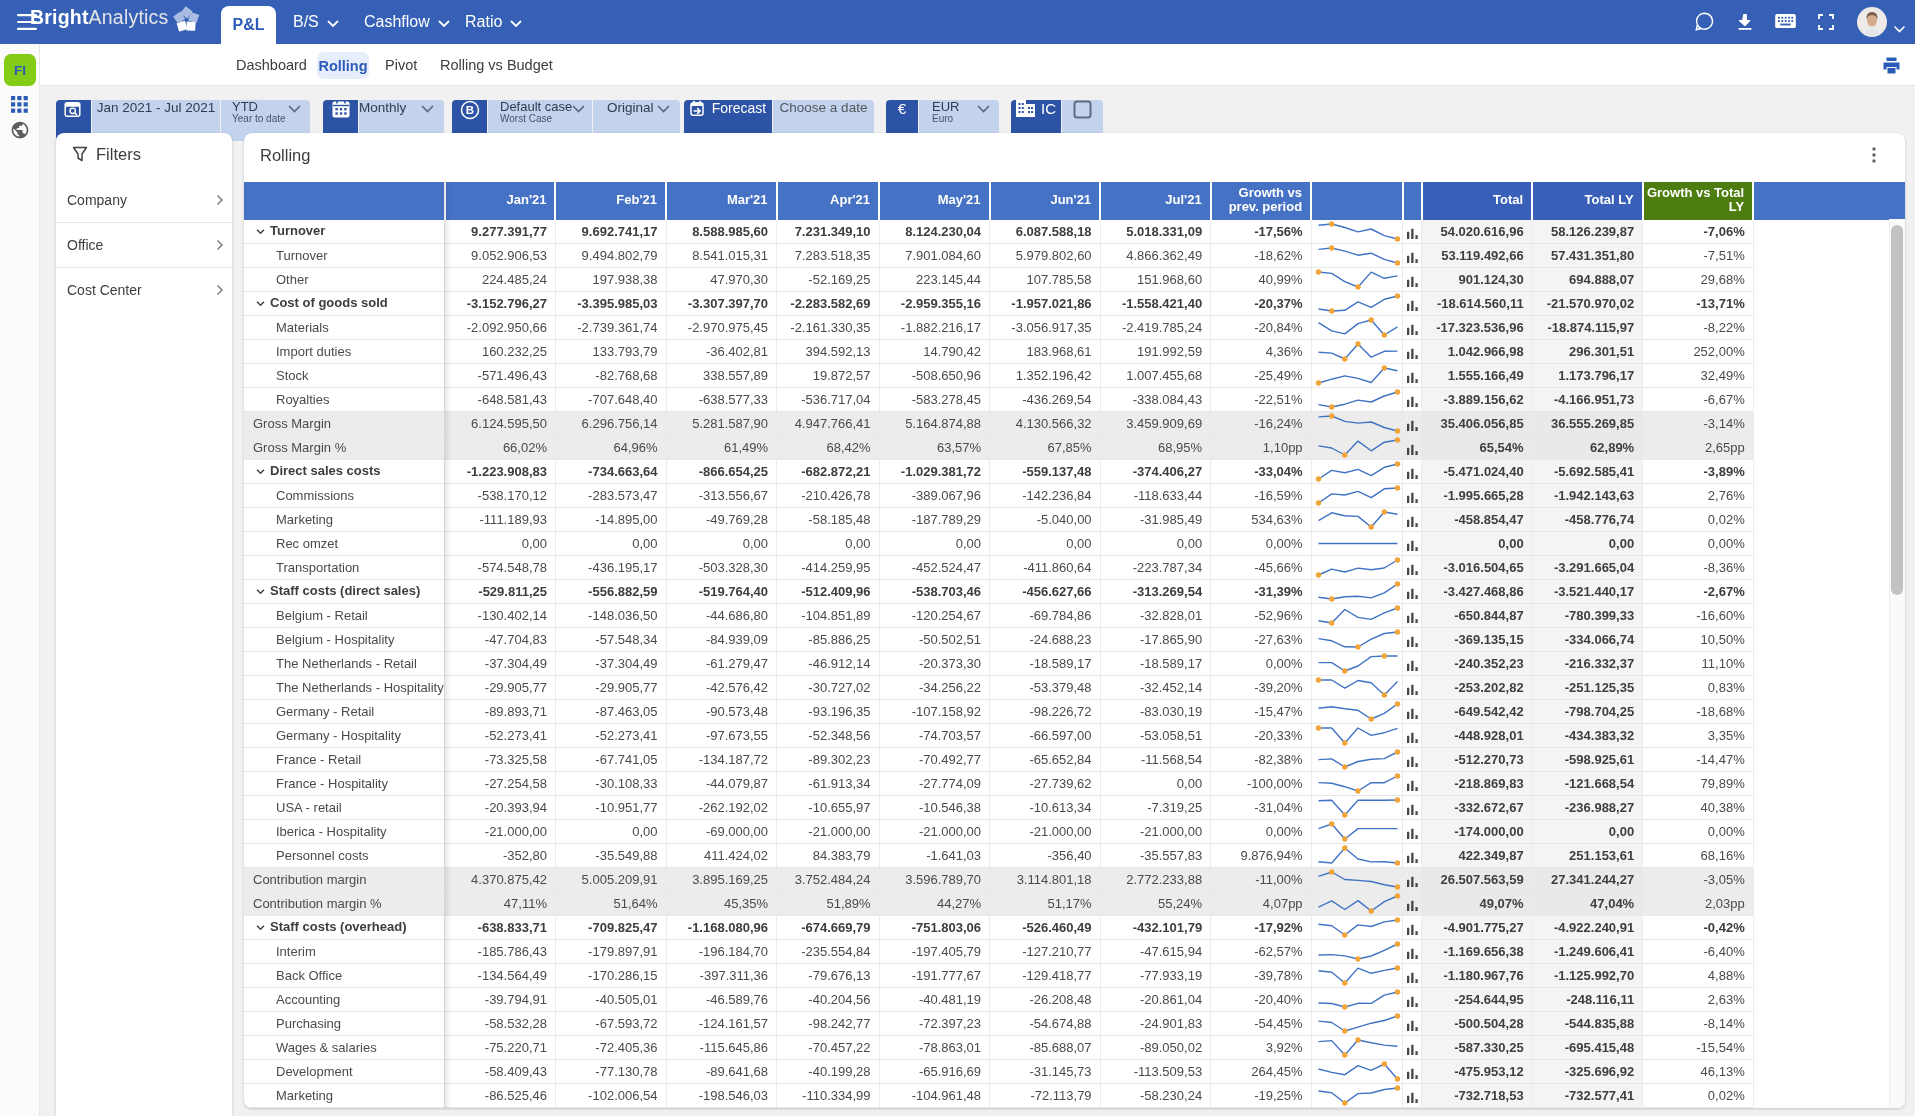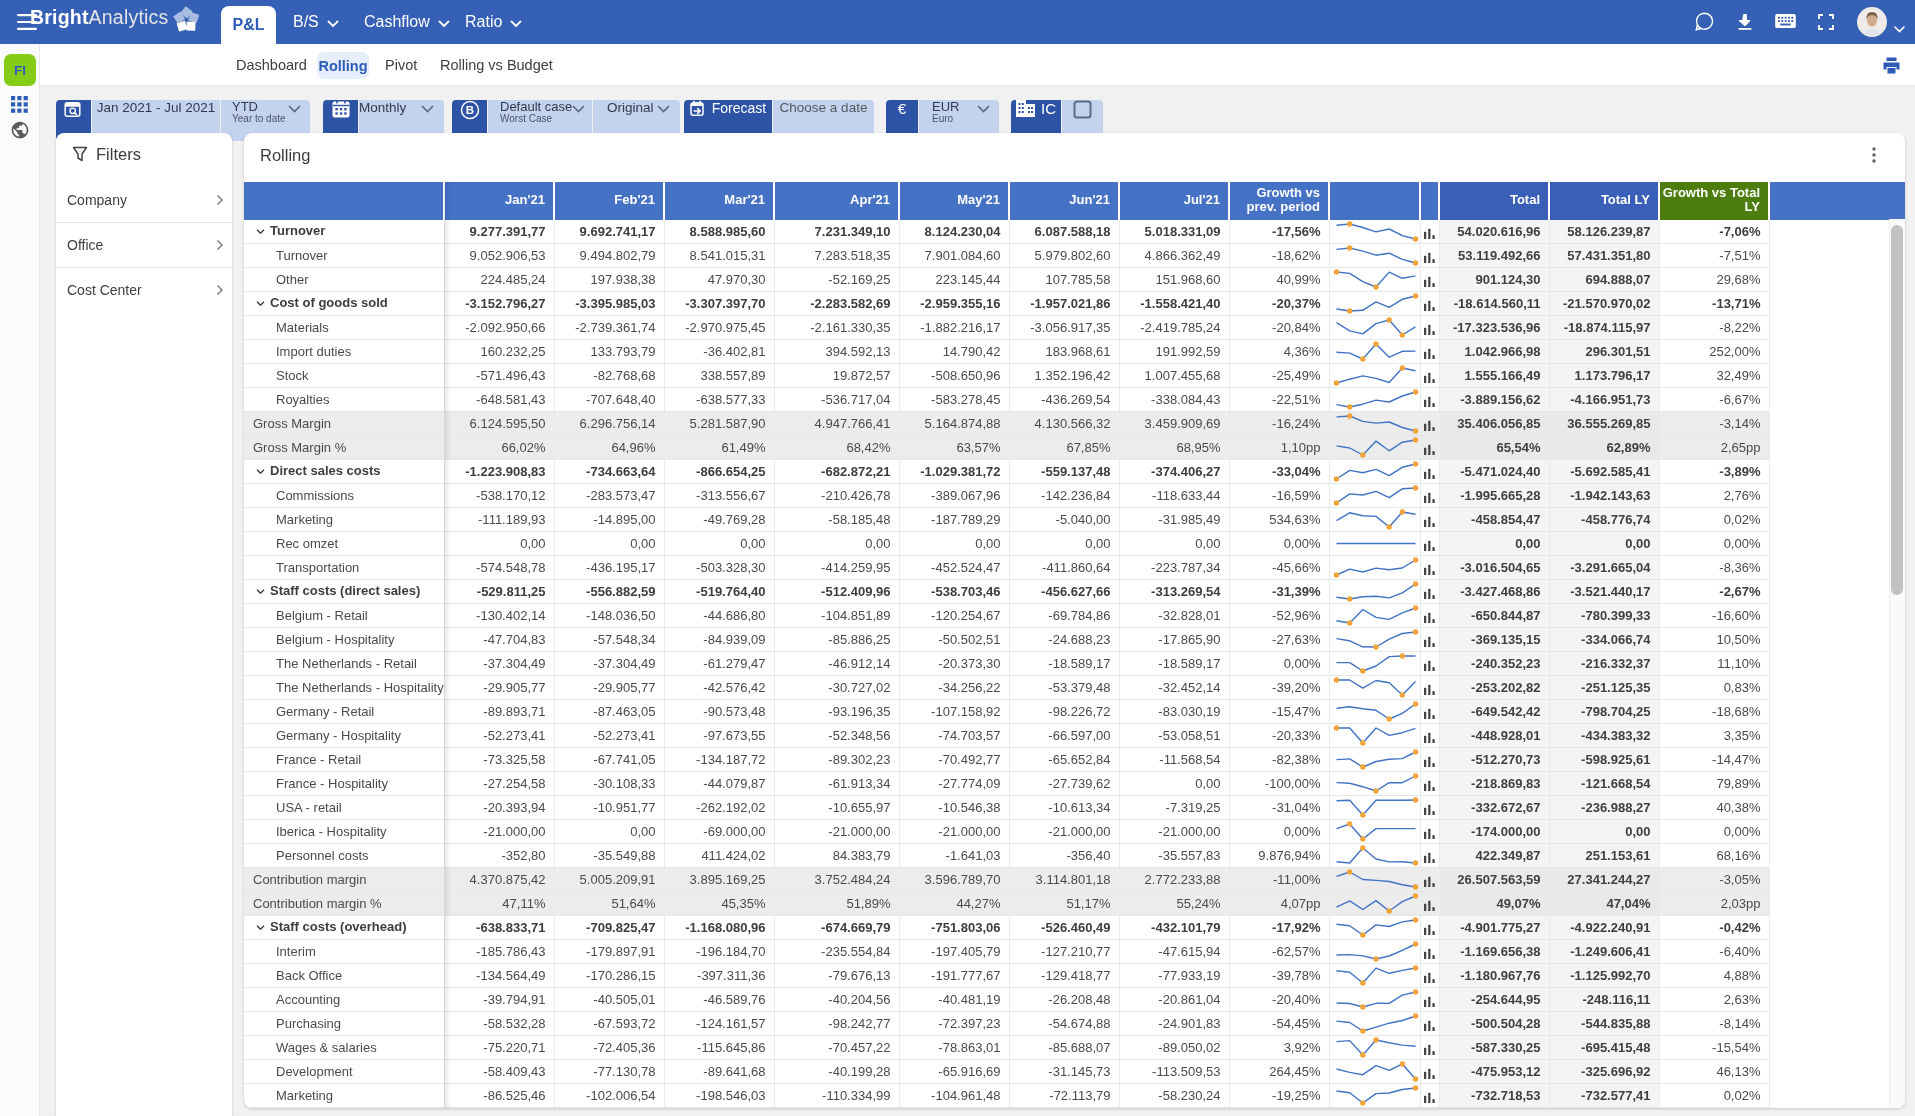--- a/index.html
+++ b/index.html
@@ -331,21 +331,21 @@
         <circle cx="2" cy="8" r="1.7"></circle>
         <circle cx="2" cy="14" r="1.7"></circle>
       </svg></div>
   <table>
     <thead>
         <tr>
           <th style="width:200px"></th>
           <th style="width:110px">Jan'21</th>
           <th style="width:110px">Feb'21</th>
           <th style="width:110px">Mar'21</th>
-          <th style="width:125px">Apr'21</th>
+          <th style="width:102px">Apr'21</th>
           <th style="width:110px">May'21</th>
           <th style="width:110px">Jun'21</th>
           <th style="width:110px">Jul'21</th>
           <th style="width:100px">Growth vs<br>prev. period</th>
           <th style="width:91px"></th>
           <th style="width:19px"></th>
           <th class="dkh" style="width:110px">Total</th>
           <th class="dkh" style="width:110px">Total LY</th>
           <th class="lth" style="width:110px">Growth vs Total<br>LY</th>
           <th style="width:151px"></th>

